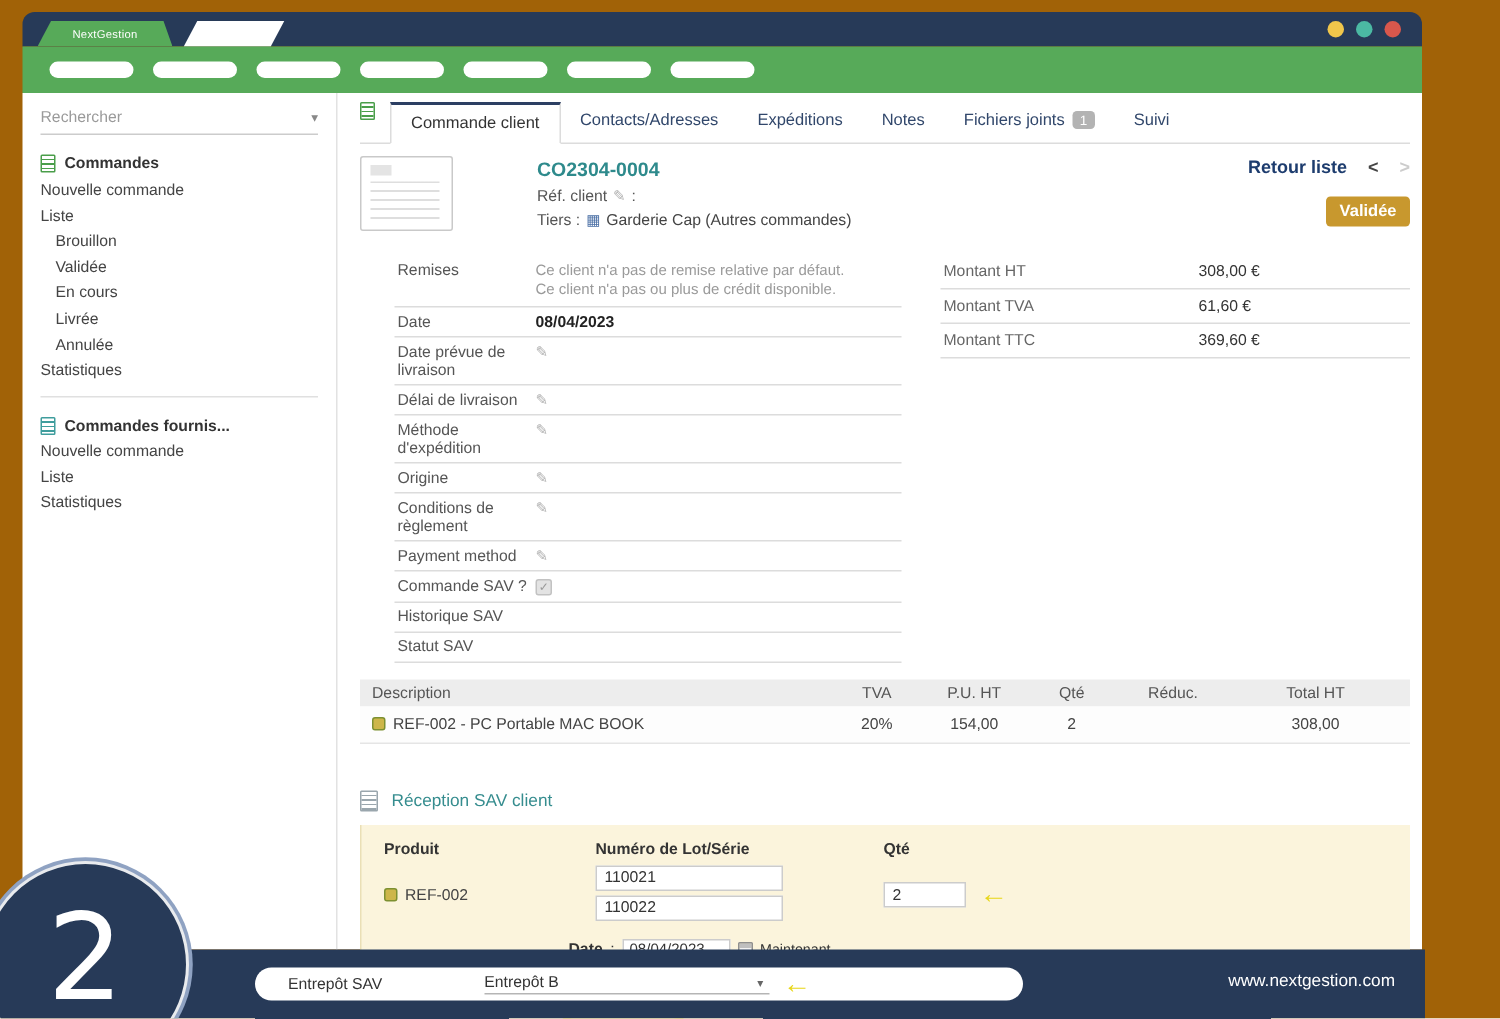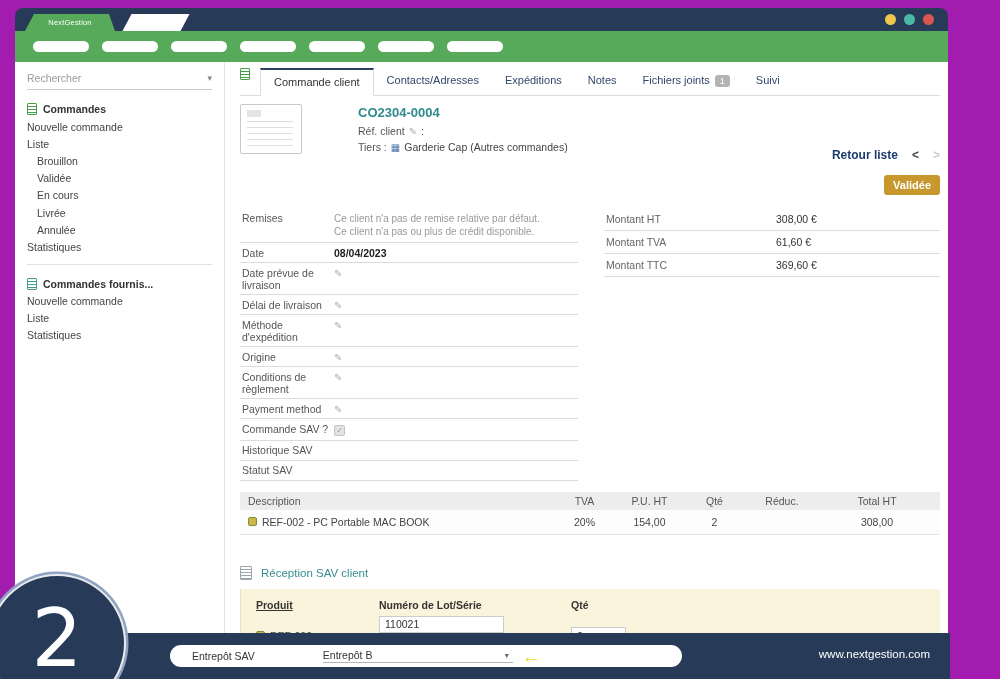--- a/index.html
+++ b/index.html
@@ -1,17 +1,17 @@
 <!DOCTYPE html>
 <html><head>
 <meta charset="utf-8">
 <style>
   * { margin:0; padding:0; box-sizing:border-box; }
   body { font-family:"Liberation Sans","DejaVu Sans",sans-serif; background:#ffffff; }
-  .page { position:relative; width:1000px; height:679px; background:#a21caf; overflow:hidden; }
+  .page { position:relative; width:1000px; height:679px; background:#a16207; overflow:hidden; }
 
   
   .topbar { position:absolute; left:15px; top:8px; width:933px; height:23px;
             background:#273a58; border-radius:8px 8px 0 0; }
   .brand-tab { position:absolute; left:10px; bottom:0; width:90px; height:17px; background:#57aa59;
                clip-path:polygon(9px 0, calc(100% - 6px) 0, 100% 100%, 0 100%);
                display:flex; align-items:center; justify-content:center;
                color:#fff; font-size:7.5px; letter-spacing:.2px; }
   .redacted-tab { position:absolute; left:112px; bottom:0; width:58px; height:17px; background:#fff;
                   transform:skewX(-28deg); }
@@ -62,30 +62,30 @@
   .thumb-head { position:absolute; top:5px; left:6px; width:14px; height:7px; background:#e4e4e4; }
   .thumb-lines { position:absolute; top:16px; left:6px; right:8px; height:26px;
                  background:repeating-linear-gradient(to bottom,#dedede 0 1px, transparent 1px 6px); }
   .order-info { margin-left:12px; }
   .order-number { color:#2e8a8c; font-weight:bold; font-size:13px; margin:1px 0 5px 0; }
   .order-line { font-size:10.5px; color:#555; margin-bottom:4px; display:flex; align-items:center; gap:4px; }
   .order-line .val { color:#444; }
   .pencil { color:#b0b0b0; font-size:10px; }
   .company-icon { color:#4a6fa5; font-size:10px; }
   .order-right { margin-left:auto; text-align:right; }
-  .back-row { font-size:12px; display:flex; align-items:center; justify-content:flex-start; gap:14px;margin-top:44px; }
+  .back-row { font-size:12px; display:flex; align-items:center; justify-content:flex-start; gap:14px; }
   .back-link { color:#1d3c6e; font-weight:bold; cursor:pointer; }
   .chev-prev { color:#444; font-weight:bold; cursor:pointer; }
   .chev-next { color:#ccc; font-weight:bold; cursor:pointer; }
   .status-badge { display:inline-block; margin-top:13px; background:#c8982e; color:#fff;
                   font-weight:bold; font-size:11px; padding:4px 9px; border-radius:3px; }
 
   
   .field-zone { display:flex; gap:26px; margin-top:13px; }
-  .ftable-left { width:338px; flex:none; }
+  .ftable-left { width:338px; flex:none;margin-left:23px; }
   .ftable-right { flex:1; }
   .frow { display:flex; border-bottom:1px solid #dcdcdc; padding:3.5px 0 3.5px 2px; font-size:10.5px; min-height:19px; }
   .flabel { width:92px; color:#555; flex:none; }
   .fval { flex:1; color:#333; }
   .note { color:#9a9a9a; font-size:10px; line-height:1.35; }
   .chkbox { display:inline-flex; width:11px; height:11px; background:#e3e3e3; border:1px solid #c2c2c2;
             border-radius:2px; align-items:center; justify-content:center; }
   .chkbox span { color:#9a9a9a; font-size:8px; line-height:1; }
   .arow { display:flex; border-bottom:1px solid #dcdcdc; padding:5px 0 5px 2px; font-size:10.5px; }
   .alabel { width:170px; color:#666; flex:none; }
@@ -102,21 +102,21 @@
   .c-qty { width:55px; text-align:center; flex:none; }
   .c-red { width:80px; text-align:center; flex:none; }
   .c-tot { width:110px; text-align:center; flex:none; }
   .prod-icon { display:inline-block; width:9px; height:9px; background:#cdb64a; border:1px solid #7d9031; border-radius:2px; flex:none; }
 
   
   .reception-title { display:flex; align-items:center; gap:9px; margin-top:31px; }
   .reception-title .t { color:#368d8f; font-size:11.5px; }
   .sav-panel { margin-top:9px; background:#fbf4dc; border-left:1px solid #eadfb6; padding:10px 0 12px 15px; width:100%; }
   .sav-head { display:flex; font-size:10.5px; font-weight:bold; color:#333; }
-  .sav-c1 { width:123px; flex:none;text-decoration:underline; }
+  .sav-c1 { width:141px; flex:none; }
   .sav-c2 { width:192px; flex:none; }
   .sav-row { display:flex; margin-top:5px; }
   .sav-product { display:flex; align-items:center; gap:5px; font-size:10.5px; color:#444; align-self:center; }
   .lot-input { display:block; width:125px; height:17px; border:1px solid #ccc; background:#fff;
                font-size:10.5px; padding:0 5px; margin-bottom:3px; font-family:inherit; color:#333; }
   .qty-wrap { display:flex; align-items:center; align-self:center; }
   .qty-input { width:55px; height:17px; border:1px solid #ccc; background:#fff; font-size:10.5px;
                padding:0 5px; font-family:inherit; color:#333; }
   .yellow-arrow { color:#e8d71c; font-weight:bold; font-size:19px; margin-left:9px; line-height:1; }
   .sav-date { margin:9px 0 0 123px; display:flex; align-items:center; gap:5px; font-size:10.5px; color:#333; }

